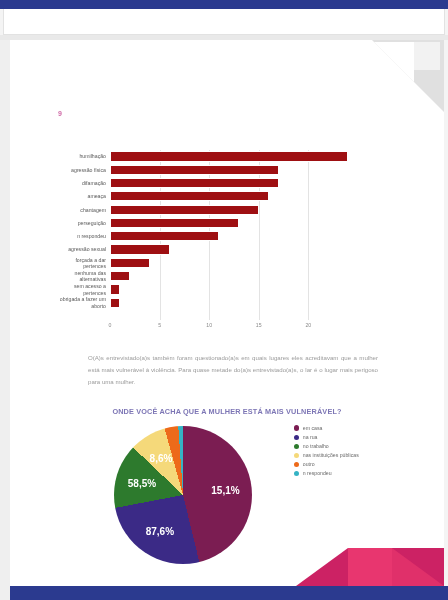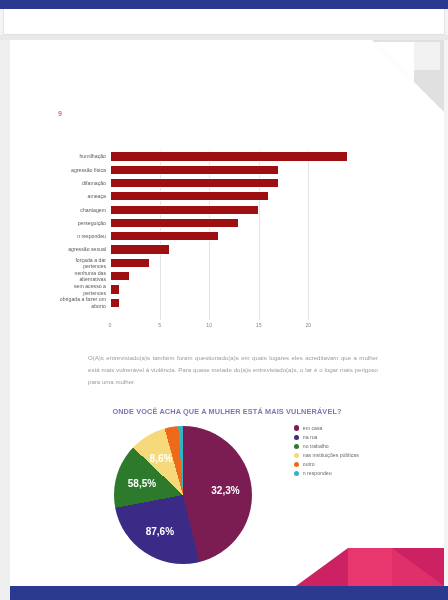--- a/index.html
+++ b/index.html
@@ -272,21 +272,21 @@
           <div class="bc-tick" style="left: 83.3333%;">20</div>
         </div>
     </div>
 
     <div class="paragraph">O(A)s entrevistado(a)s também foram questionado(a)s em quais lugares eles acreditavam que a mulher está mais vulnerável à violência. Para quase metade do(a)s entrevistado(a)s, o lar é o lugar mais perigoso para uma mulher.</div>
 
     <div class="pie-title">ONDE VOCÊ ACHA QUE A MULHER ESTÁ MAIS VULNERÁVEL?</div>
 
     <div class="pie-wrap">
       <div class="pie" style="background: conic-gradient(rgb(123, 29, 82) 0%, rgb(123, 29, 82) 46.2%, rgb(59, 42, 134) 46.2%, rgb(59, 42, 134) 72%, rgb(45, 122, 45) 72%, rgb(45, 122, 45) 87.1%, rgb(245, 217, 122) 87.1%, rgb(245, 217, 122) 95.7%, rgb(237, 106, 26) 95.7%, rgb(237, 106, 26) 98.9%, rgb(53, 179, 196) 98.9%, rgb(53, 179, 196) 100%);"></div>
-    <div class="pie-pct" style="left: 117.476px; top: 67.905px;">32,3%</div>
+    <div class="pie-pct" style="left: 117.476px; top: 67.905px;">15,1%</div>
         <div class="pie-pct" style="left: 51.8508px; top: 108.976px;">87,6%</div>
         <div class="pie-pct" style="left: 33.9563px; top: 60.9358px;">58,5%</div>
         <div class="pie-pct" style="left: 52.9923px; top: 36.315px;">8,6%</div>
       </div>
 
     <div class="legend">
         <div class="lg-item">
           <span class="lg-dot" style="background: rgb(123, 29, 82);"></span>
           <span class="lg-text">em casa</span>
         </div>

